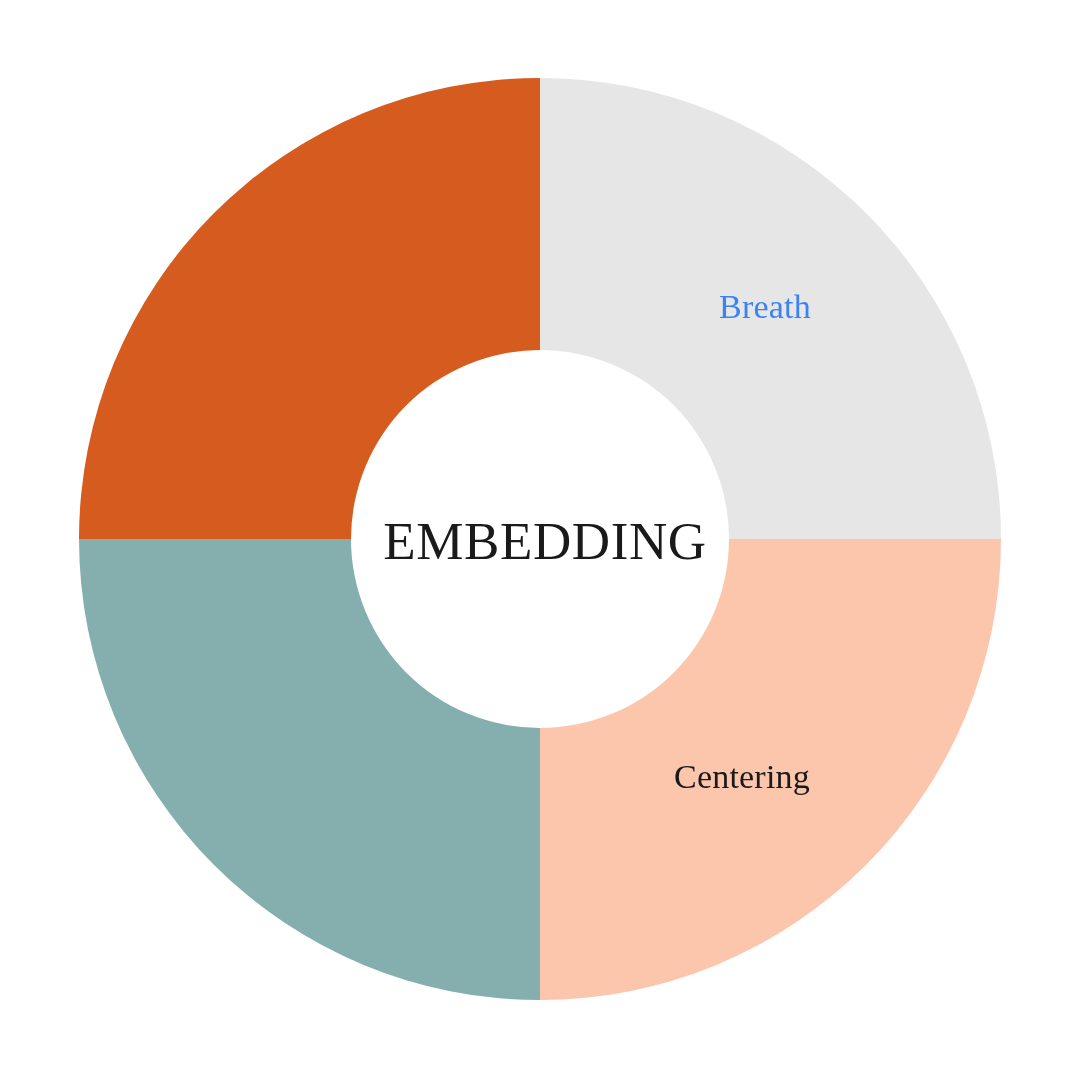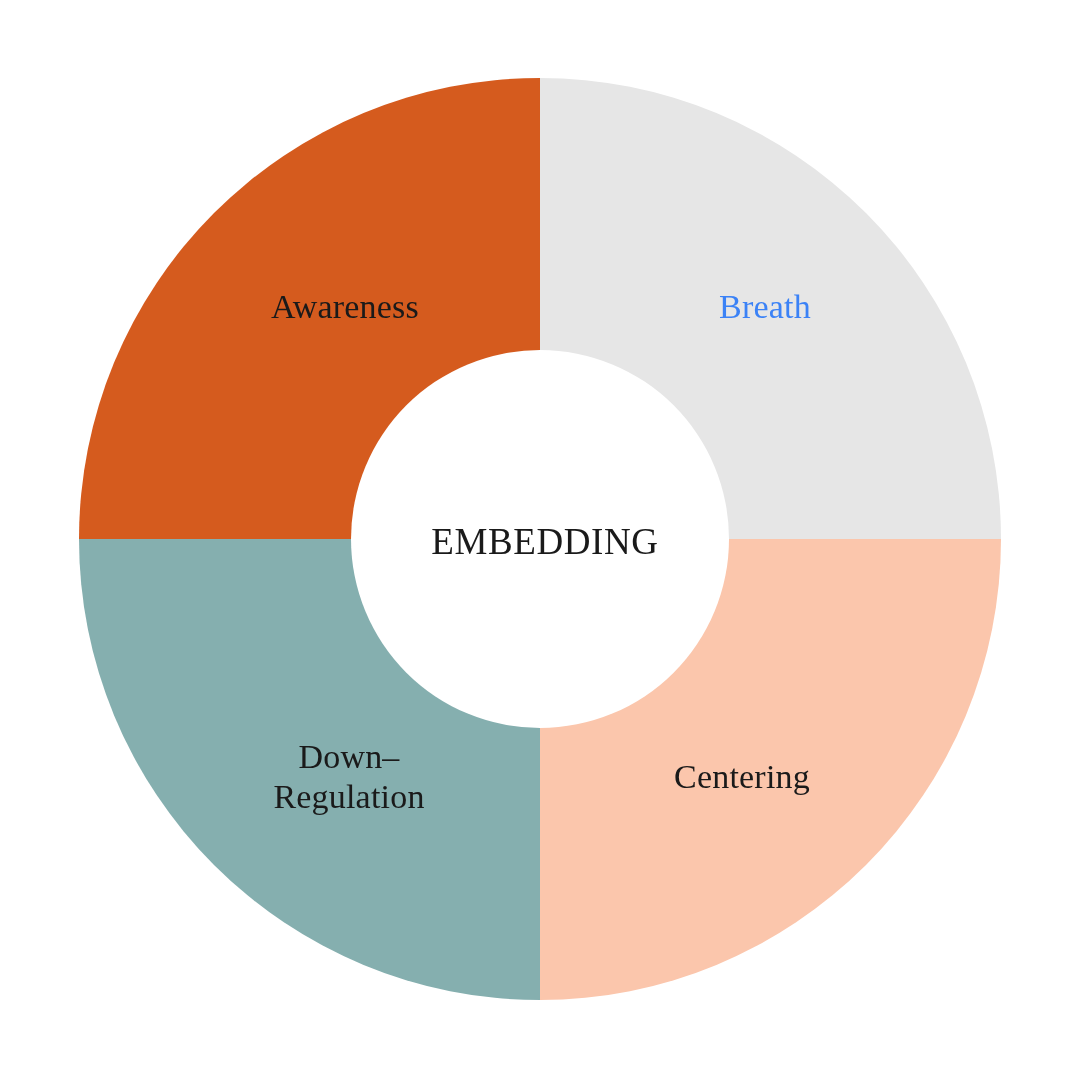--- a/index.html
+++ b/index.html
@@ -42,21 +42,21 @@
   #label-breath    { left: 765px; top: 307px; }
   #label-centering { left: 742px; top: 777px; }
   #label-down-regulation { left: 349px; top: 777px; }
   #hub-label {
     position: absolute;
     left: 545px;
     top: 541px;
     transform: translate(-50%, -50%);
     text-align: left;
     font-family: "Liberation Serif", "DejaVu Serif", serif;
-    font-size: 37px;
+    font-size: 53px;
     color: #1a1a1a;
     letter-spacing: 0.6px;
     white-space: nowrap;
   }
 </style>
 </head>
 <body>
 
 <div id="diagram-root">
 
@@ -68,24 +68,21 @@
 
     <path id="seg-breath" d="M 540 539 L 1001 539 A 461 461 0 0 0 540 78 Z" fill="#E6E6E6"></path>
 
     <path id="seg-centering" d="M 540 539 L 540 1000 A 461 461 0 0 0 1001 539 Z" fill="#FBC6AC"></path>
 
     <path id="seg-down-regulation" d="M 540 539 L 79 539 A 461 461 0 0 0 540 1000 Z" fill="#85AFAF"></path>
 
     <circle id="donut-hub" cx="540" cy="539" r="189" fill="#FFFFFF"></circle>
   </svg>
 
-  <div class="segment-label" id="label-awareness" style="left: 345px; top: 307px; color: rgb(26, 26, 26);">Awareness</div>
 
   <div class="segment-label" id="label-breath" style="left: 765px; top: 307px; color: #3b82f6;">Breath</div>
 
   <div class="segment-label" id="label-centering" style="left: 742px; top: 777px; color: rgb(26, 26, 26);">Centering</div>
 
-  <div class="segment-label" id="label-down-regulation" style="left: 349px; top: 777px; color: rgb(26, 26, 26);">Down–
-Regulation</div>
 
   <div id="hub-label">EMBEDDING</div>
 
 </div>
 
 </body></html>

